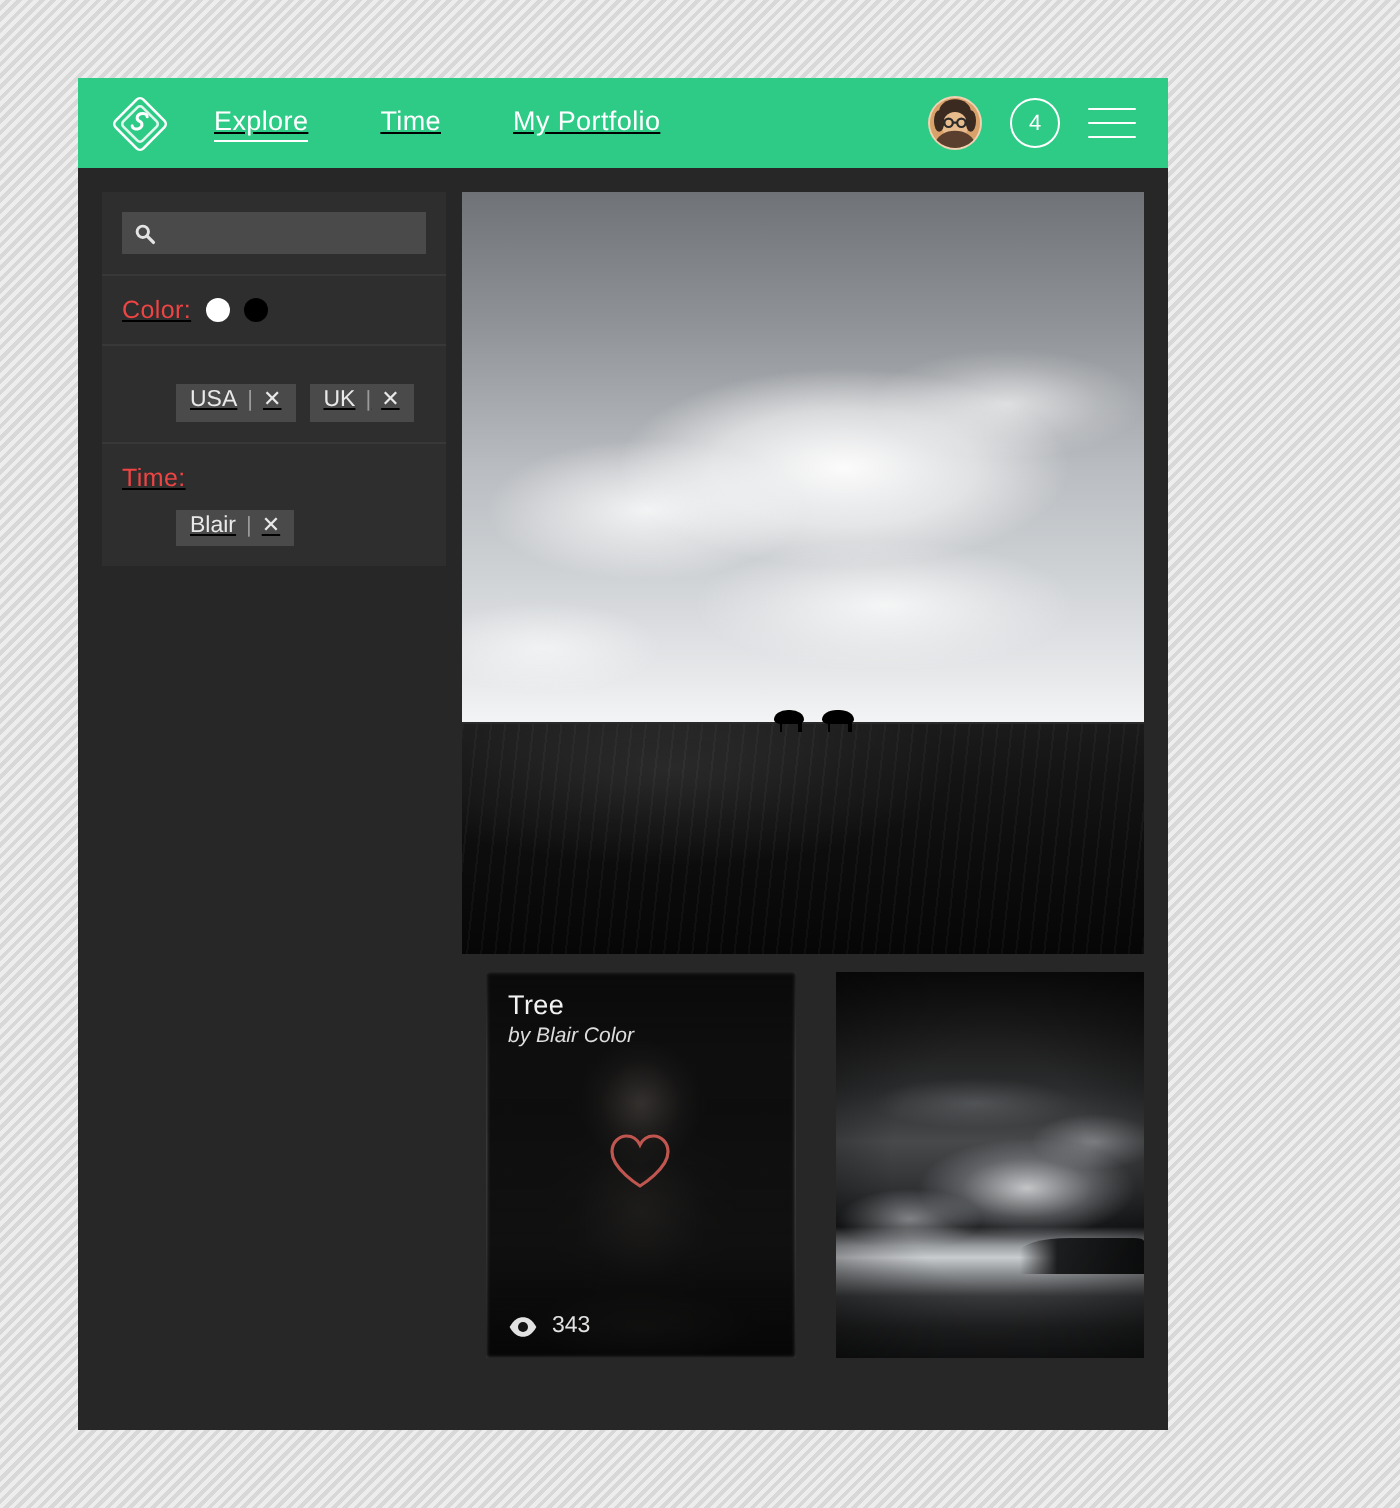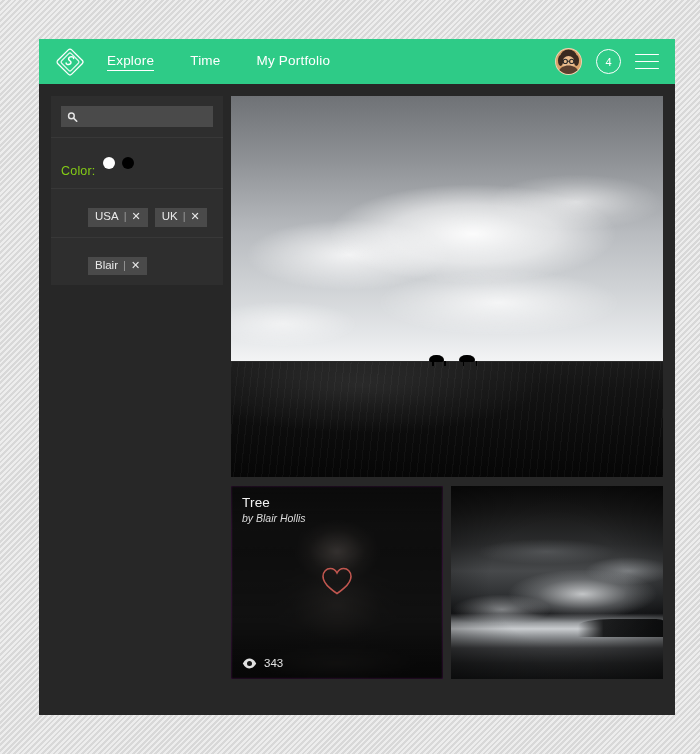--- a/index.html
+++ b/index.html
@@ -19,24 +19,25 @@
         rgba(0,0,0,0.0) 2px,
         rgba(0,0,0,0.0) 4px
     );
   }
 
   
   .app-window {
     position: absolute;
     left: 39px;
     top: 39px;
-    width: 636px;
+    width: 545px;
     height: 676px;
     background: #272727;
     overflow: hidden;
+    text-decoration: underline;
   }
 
   
   .topbar {
     position: relative;
     height: 45px;
     background: #2ecb87;
     display: flex;
     align-items: center;
   }
@@ -159,24 +160,23 @@
     padding: 0 6px 0 22px;
     background: transparent;
     border: none;
     outline: none;
     color: #e6e6e6;
     font-size: 11px;
     font-family: "Liberation Sans", sans-serif;
   }
 
   .filter-label {
-    color: #84cc16;
+    color: #ef4444;
     font-size: 12.5px;
     letter-spacing: 0.2px;
-    margin-top: 16px;
   }
   .color-row {
     display: flex;
     align-items: center;
     gap: 7px;
   }
   .swatch {
     width: 12px;
     height: 12px;
     border-radius: 50%;
@@ -229,23 +229,24 @@
   }
   .row2 {
     display: flex;
     gap: 8px;
     height: 201px;
   }
   .card {
     flex: 1 1 0;
     position: relative;
     overflow: hidden;
-    background: #701a75;
+    background: #737373;
     cursor: pointer;
     min-width: 0;
+    margin-left: 12px;
   }
 
   .card-title {
     position: absolute;
     left: 11px;
     top: 9px;
     color: #f2f2f2;
     font-size: 13.5px;
     letter-spacing: .2px;
     z-index: 4;
@@ -442,20 +443,21 @@
           </span>
           <span class="chip">
             <span>UK</span>
             <span class="chip-sep">|</span>
             <span class="chip-x">✕</span>
           </span>
         </div>
       </div>
 
       <div class="side-section">
+        <div class="filter-label">Time:</div>
         <div class="chips">
           <span class="chip">
             <span>Blair</span>
             <span class="chip-sep">|</span>
             <span class="chip-x">✕</span>
           </span>
         </div>
       </div>
 
     </aside>
@@ -476,21 +478,21 @@
         </div>
       </div>
 
       <div class="row2">
 
         <div class="card">
           <div class="tree-photo"></div>
           <div class="tree-scrim"></div>
 
           <div class="card-title">Tree</div>
-          <div class="card-author">by Blair Hollis</div>
+          <div class="card-author">by Blair Color</div>
 
           <div class="heart-wrap">
             <svg width="32" height="29" viewBox="0 0 32 29">
               <path d="M16 27 C16 27 2 18.6 2 9.9 C2 5.3 5.4 2 9.3 2 C12.2 2 14.7 3.8 16 6.4 C17.3 3.8 19.8 2 22.7 2 C26.6 2 30 5.3 30 9.9 C30 18.6 16 27 16 27 Z" fill="none" stroke="#c0564f" stroke-width="1.6"></path>
             </svg>
           </div>
 
           <div class="views">
             <svg width="15" height="11" viewBox="0 0 15 11">
               <path d="M0.8 5.5 C3 1.6 5.2 0.6 7.5 0.6 C9.8 0.6 12 1.6 14.2 5.5 C12 9.4 9.8 10.4 7.5 10.4 C5.2 10.4 3 9.4 0.8 5.5 Z" fill="#e2e2e2"></path>

